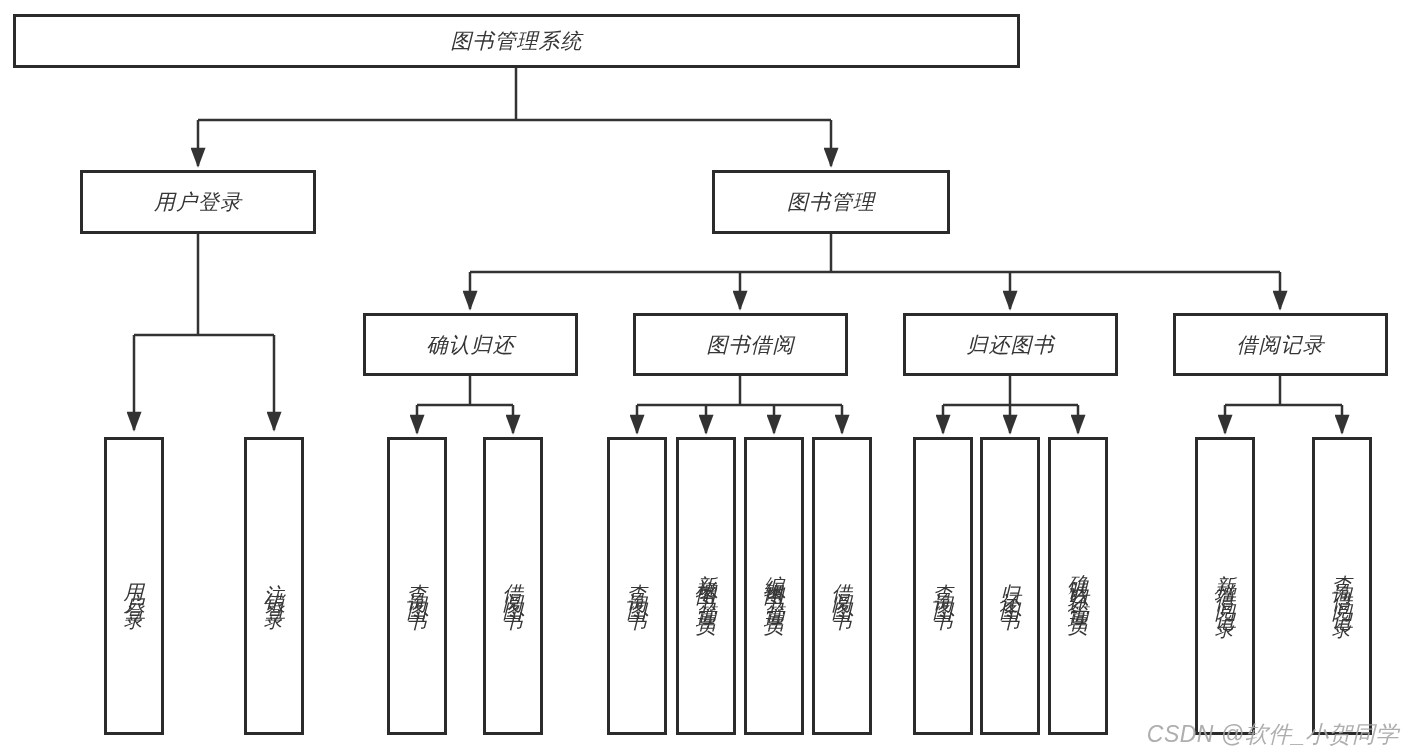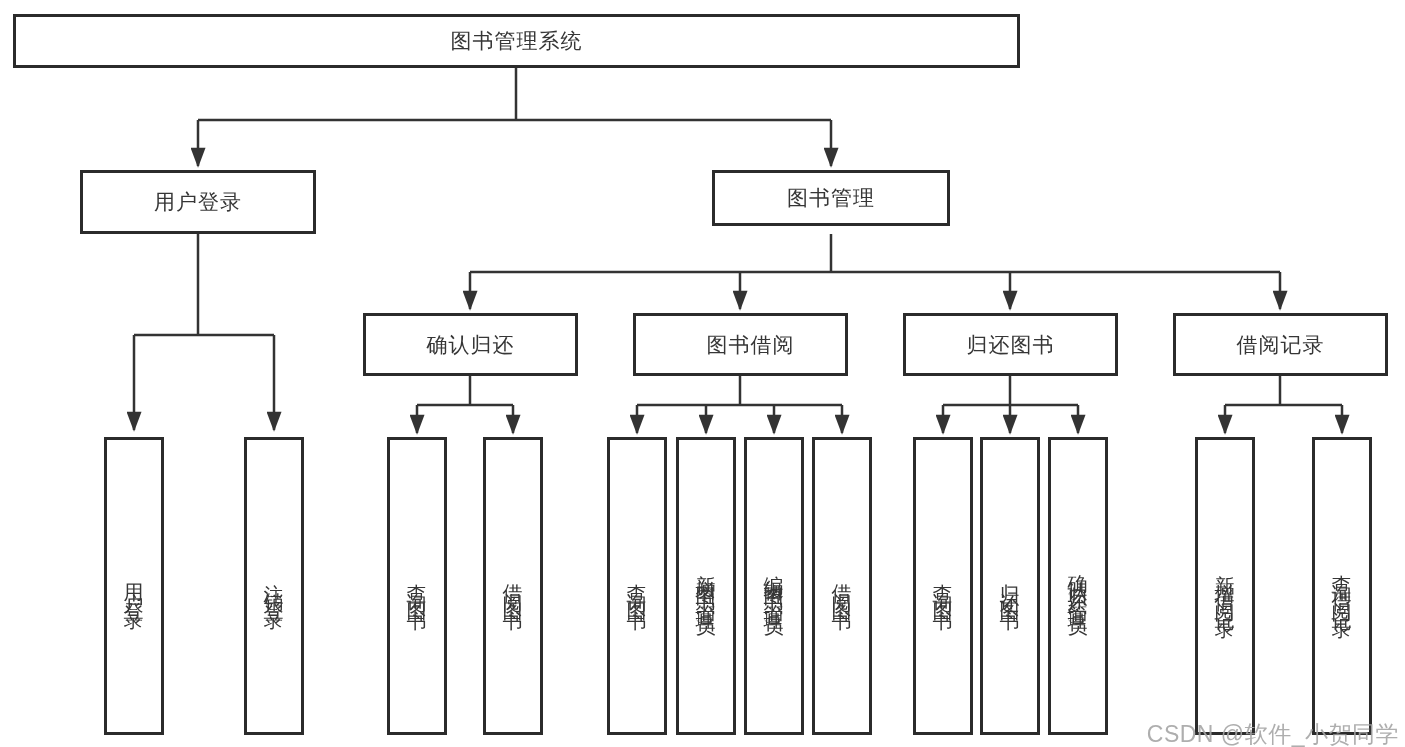--- a/index.html
+++ b/index.html
@@ -7,20 +7,21 @@
     padding: 0;
     background: #ffffff;
   }
   #canvas {
     position: relative;
     width: 1405px;
     height: 747px;
     background: #ffffff;
     font-family: "Liberation Sans", "DejaVu Sans", sans-serif;
     overflow: hidden;
+    font-style: italic;
   }
   #connectors {
     position: absolute;
     left: 0; top: 0;
     width: 1405px;
     height: 747px;
   }
   .node {
     position: absolute;
     box-sizing: border-box;
@@ -113,21 +114,21 @@
       <path d="M1280,376 V405"></path>
       <path d="M1225,405 H1342"></path>
       <path d="M1225,405 V433" marker-end="url(#arrow)"></path>
       <path d="M1342,405 V433" marker-end="url(#arrow)"></path>
     </g>
   </svg>
 
   <div class="node hbox root" style="left:13px; top:14px; width:1007px; height:54px;">图书管理系统</div>
 
   <div class="node hbox" style="left:80px; top:170px; width:236px; height:64px;">用户登录</div>
-  <div class="node hbox" style="left:712px; top:170px; width:238px; height:56px;">图书管理</div>
+  <div class="node hbox" style="left:712px; top:170px; width:238px; height:64px;">图书管理</div>
 
   <div class="node hbox" style="left:363px; top:313px; width:215px; height:63px;">确认归还</div>
   <div class="node hbox" style="left:633px; top:313px; width:215px; height:63px;padding-left:20px;">图书借阅</div>
   <div class="node hbox" style="left:903px; top:313px; width:215px; height:63px;">归还图书</div>
   <div class="node hbox" style="left:1173px; top:313px; width:215px; height:63px;">借阅记录</div>
 
   <div class="node vbox" style="left:104px; top:437px; width:60px; height:298px;">用户登录</div>
   <div class="node vbox" style="left:244px; top:437px; width:60px; height:298px;">注销登录</div>
 
   <div class="node vbox" style="left:387px; top:437px; width:60px; height:298px;">查询图书</div>

